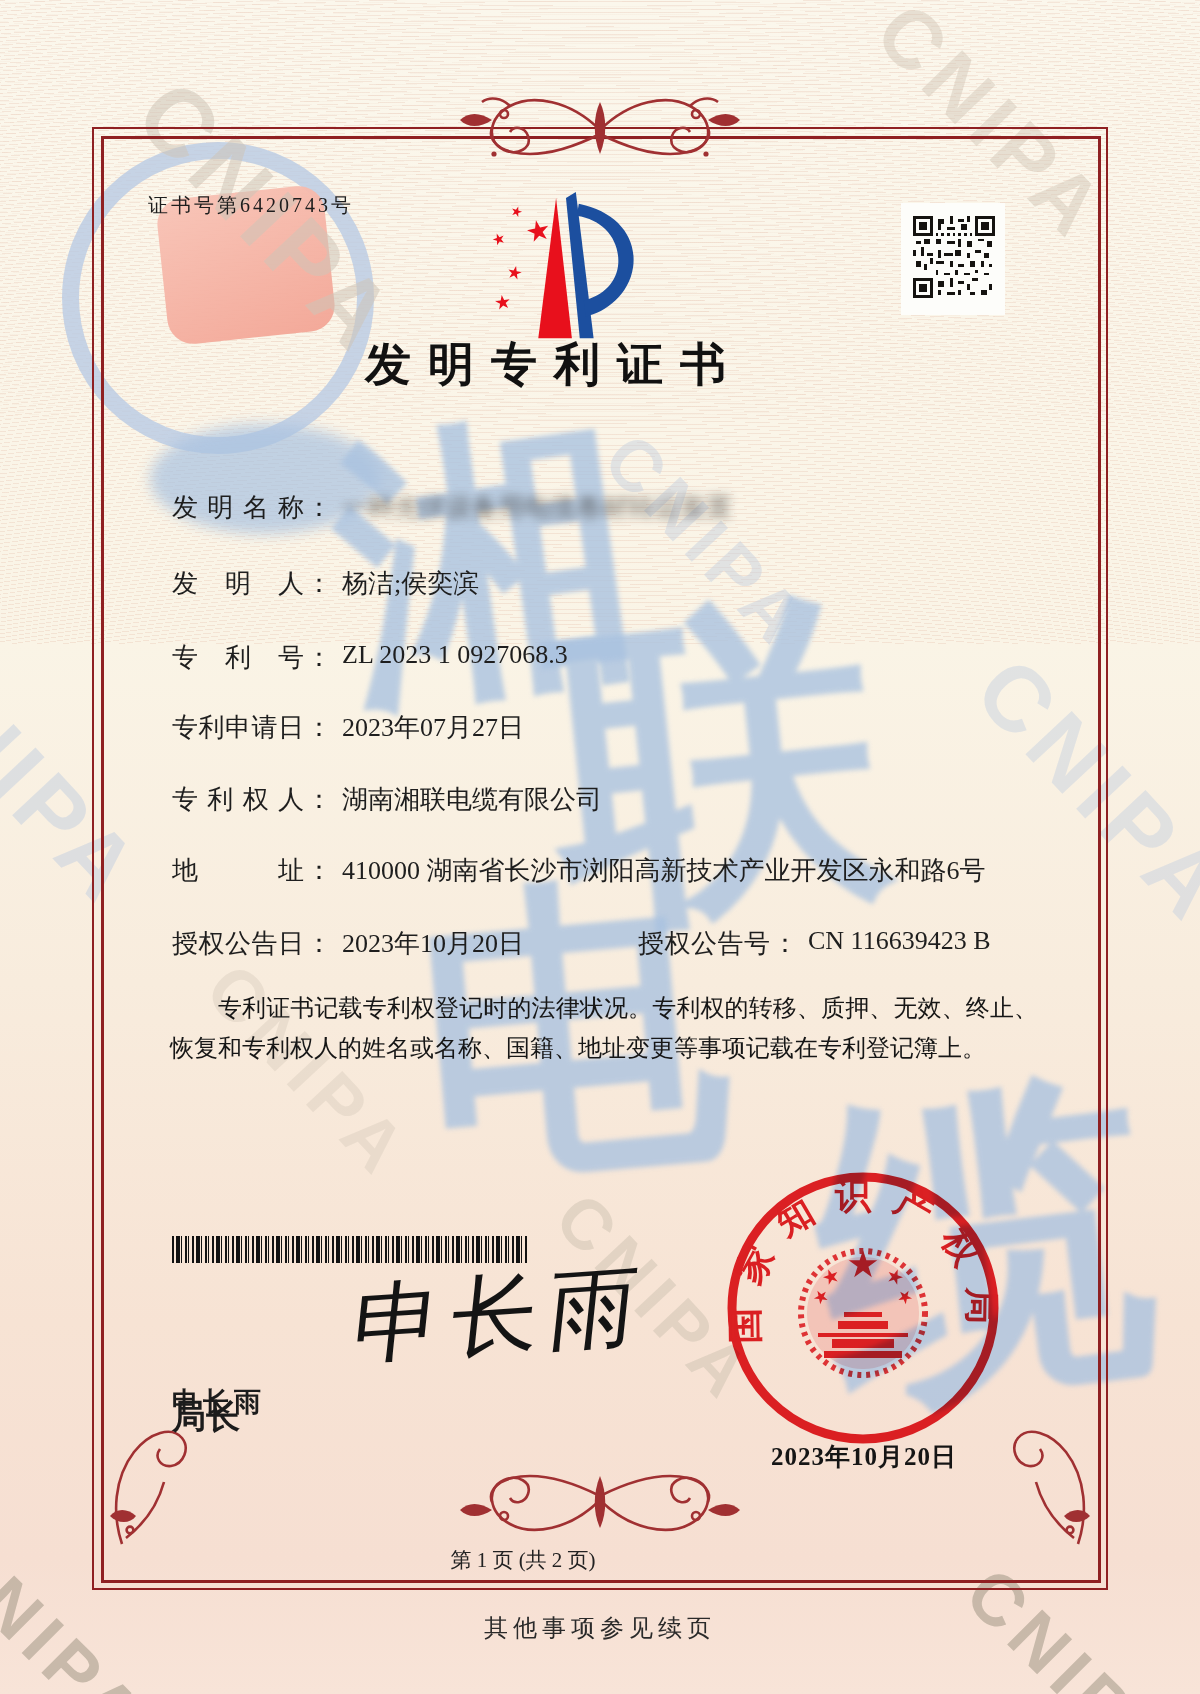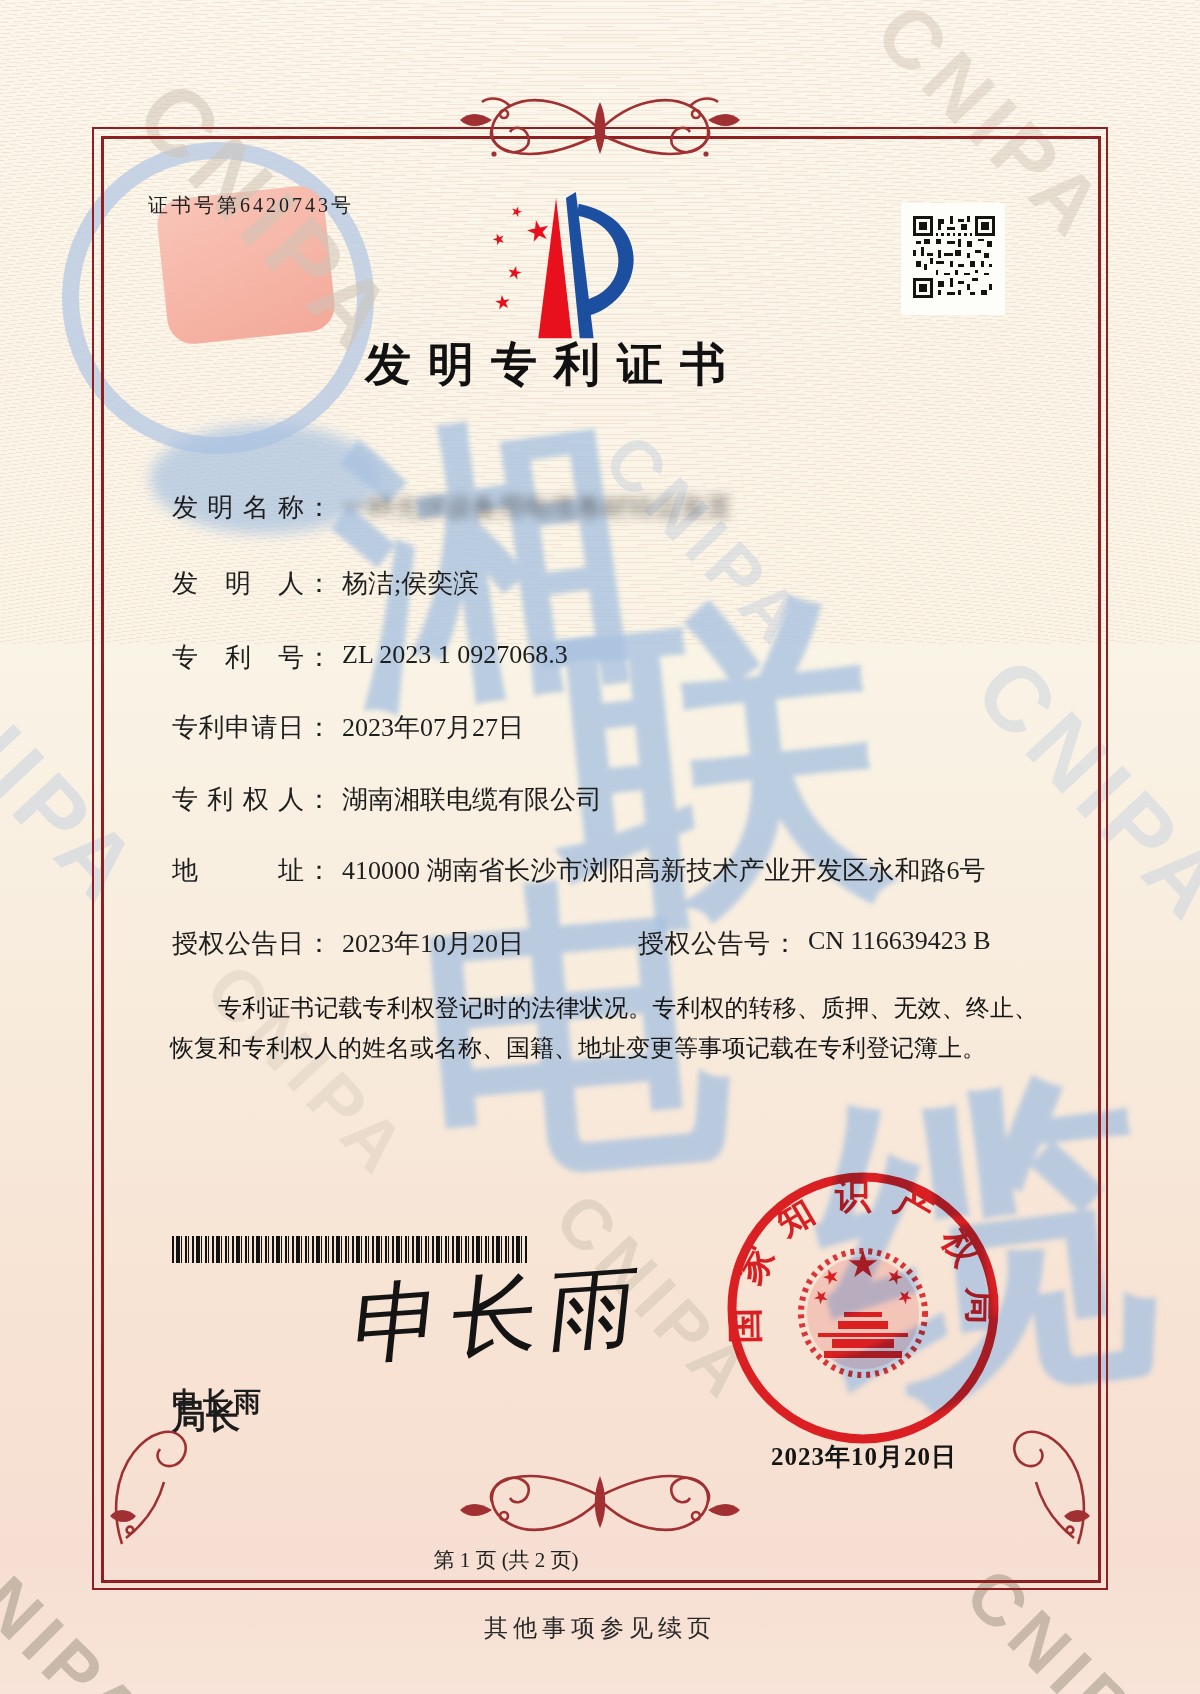--- a/index.html
+++ b/index.html
@@ -59,21 +59,21 @@
       #121212 16px 17px,transparent 17px 20px);}
   .director-label{left:172px;top:1394px;font-family:"Liberation Sans","DejaVu Sans",sans-serif;
     font-size:34px;font-weight:700;color:#1c1c1c;}
   .director-name{left:172px;top:1384px;font-family:"Liberation Sans","DejaVu Sans",sans-serif;
     font-size:27px;font-weight:700;letter-spacing:4px;color:#1c1c1c;}
   .signature{left:360px;top:1266px;font-size:88px;letter-spacing:10px;color:#141414;
     transform:rotate(-4deg) skewX(-10deg);transform-origin:left top;}
   .seal{left:718px;top:1163px;width:290px;height:290px;opacity:.93;mix-blend-mode:multiply;}
   .seal-date{left:742px;top:1440px;width:244px;text-align:center;font-size:25px;font-weight:700;
     letter-spacing:1px;color:#151515;}
-  .page-info{left:0;top:1546px;width:1012px;text-align:center;font-size:21px;color:#222;}
+  .page-info{left:17px;top:1546px;width:1012px;text-align:center;font-size:21px;color:#222;}
   .footer-note{left:0;top:1612px;width:1200px;text-align:center;font-size:24px;
     letter-spacing:5px;color:#2a2a2a;}
 </style>
 </head>
 <body>
 
 <div class="abs waves-mid"></div>
 <div class="abs waves-low"></div>
 
 <div class="abs wm-ring"></div>

